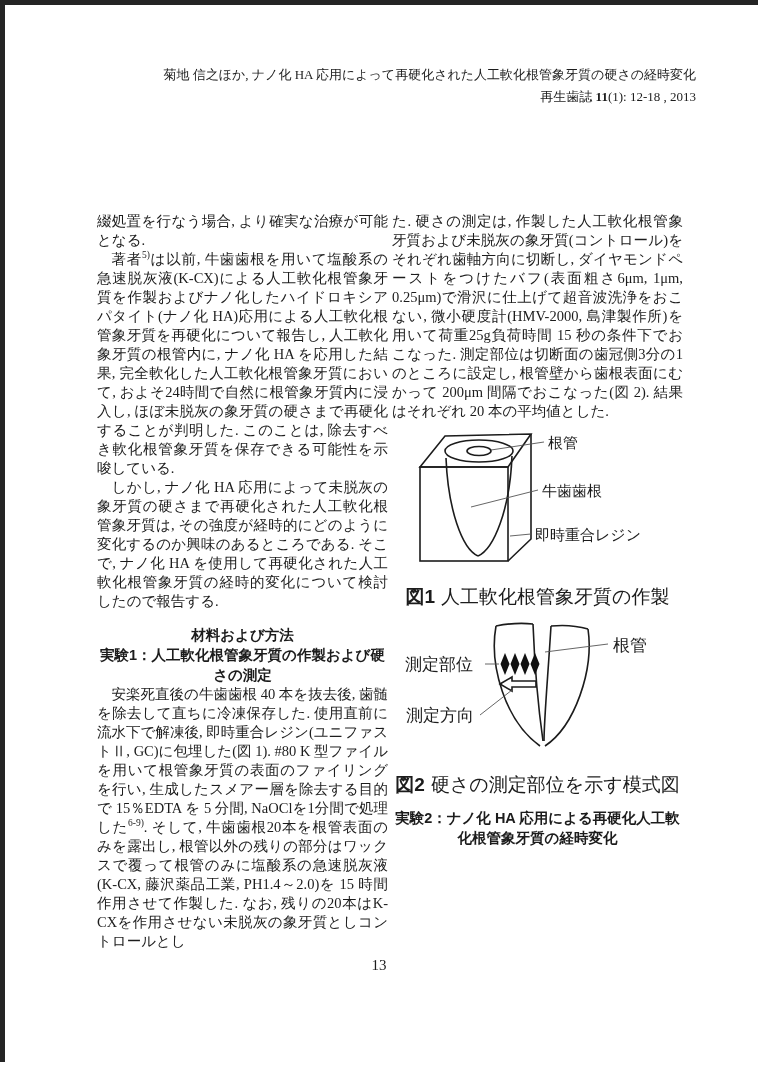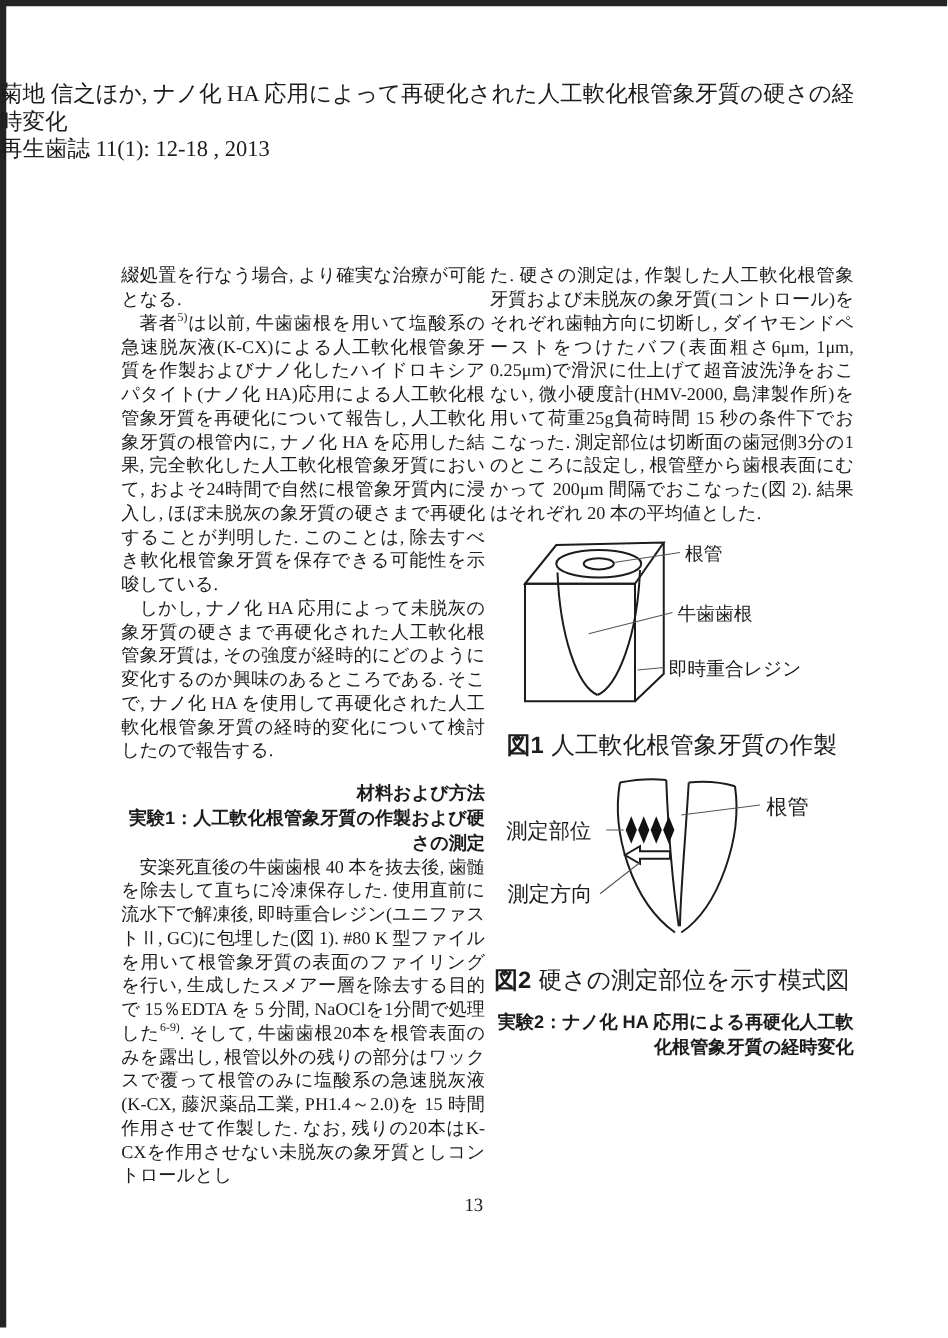--- a/index.html
+++ b/index.html
@@ -4,35 +4,35 @@
 <style>
   html,body{margin:0;padding:0;background:#fff;}
   .page{
     position:relative;width:758px;height:1070px;background:#ffffff;
     overflow:hidden;color:#1c1c1c;
     font-family:"Liberation Serif", serif;
   }
   .scan-bar-left{position:absolute;left:0;top:0;width:5px;height:1062px;background:#242424;}
   .scan-bar-top{position:absolute;left:0;top:0;width:758px;height:5px;background:#242424;}
 
-  .header{position:absolute;left:0;top:64px;width:696px;text-align:left;
-    font-size:18px;line-height:22px;color:#1c1c1c;}
-  .header .vol{font-weight:normal;}
+  .header{position:absolute;left:0;top:64px;width:696px;text-align:right;
+    font-size:13px;line-height:22px;color:#1c1c1c;}
+  .header .vol{font-weight:bold;}
 
   .col{position:absolute;top:212px;width:291px;font-size:14.5px;line-height:19px;
     text-align:justify;text-justify:inter-character;}
   .col-left{left:97px;}
   .col-right{left:392px;}
 
   p{margin:0;}
   .indent{text-indent:14.5px;}
   sup{font-size:9.5px;line-height:0;}
 
   .sec-head{font-family:"Liberation Sans", sans-serif;font-weight:bold;
-    font-size:14.5px;line-height:20px;margin-top:14px;text-align:right;}
+    font-size:14.5px;line-height:20px;margin-top:14px;text-align:center;}
   .sec-head.first{margin-top:14px;}
   .exp-head{margin-top:0;}
 
   .fig{display:block;margin:0 auto;}
   .fig1{margin-top:8px;}
   .fig2{margin-top:14px;}
   .fig-caption{margin-top:4px;text-align:center;font-size:19px;line-height:18px;}
   .fig-caption .tag{font-family:"Liberation Sans", sans-serif;font-weight:bold;margin-right:6px;}
 
   .diagram-line{fill:none;stroke:#1c1c1c;stroke-width:1.6;}

